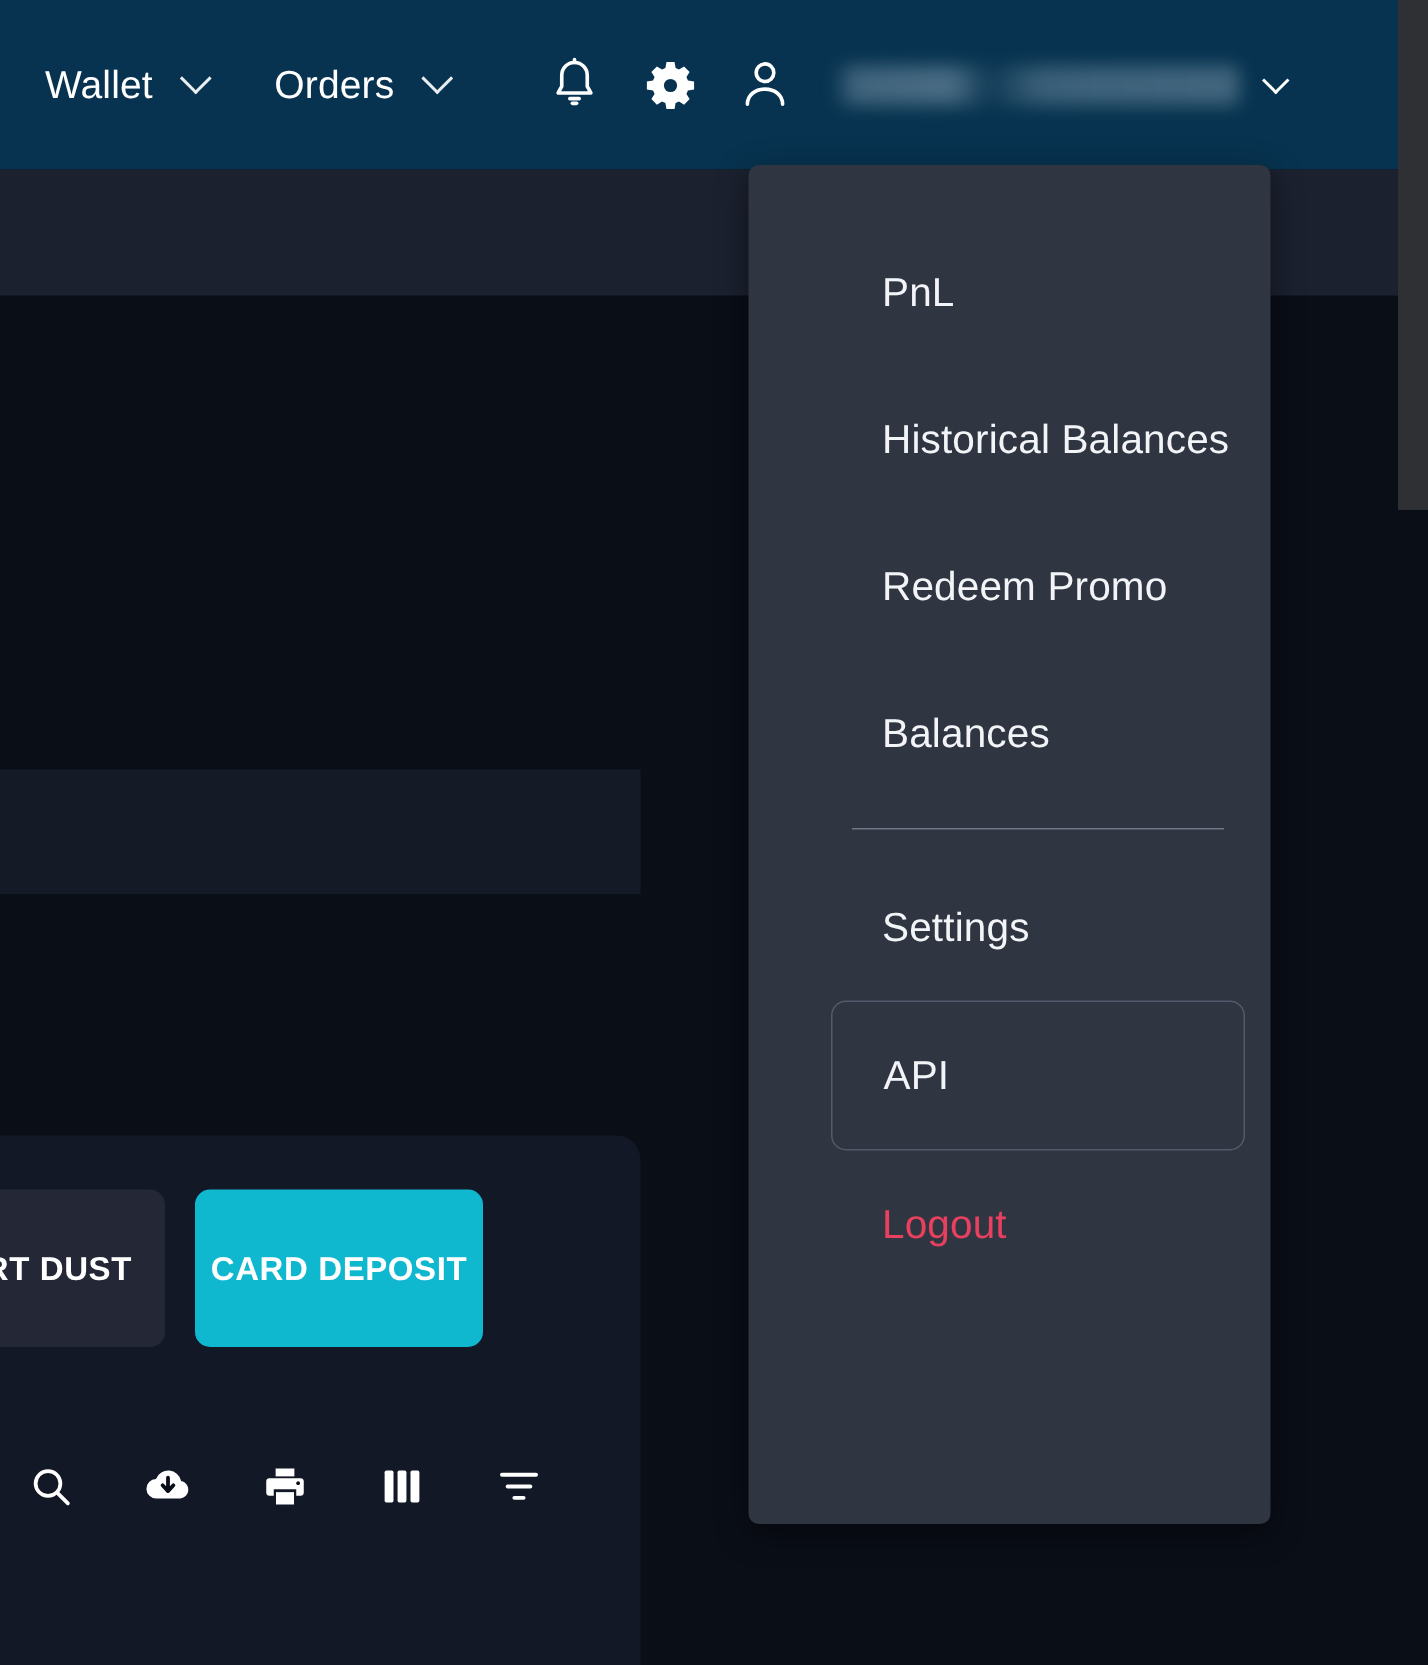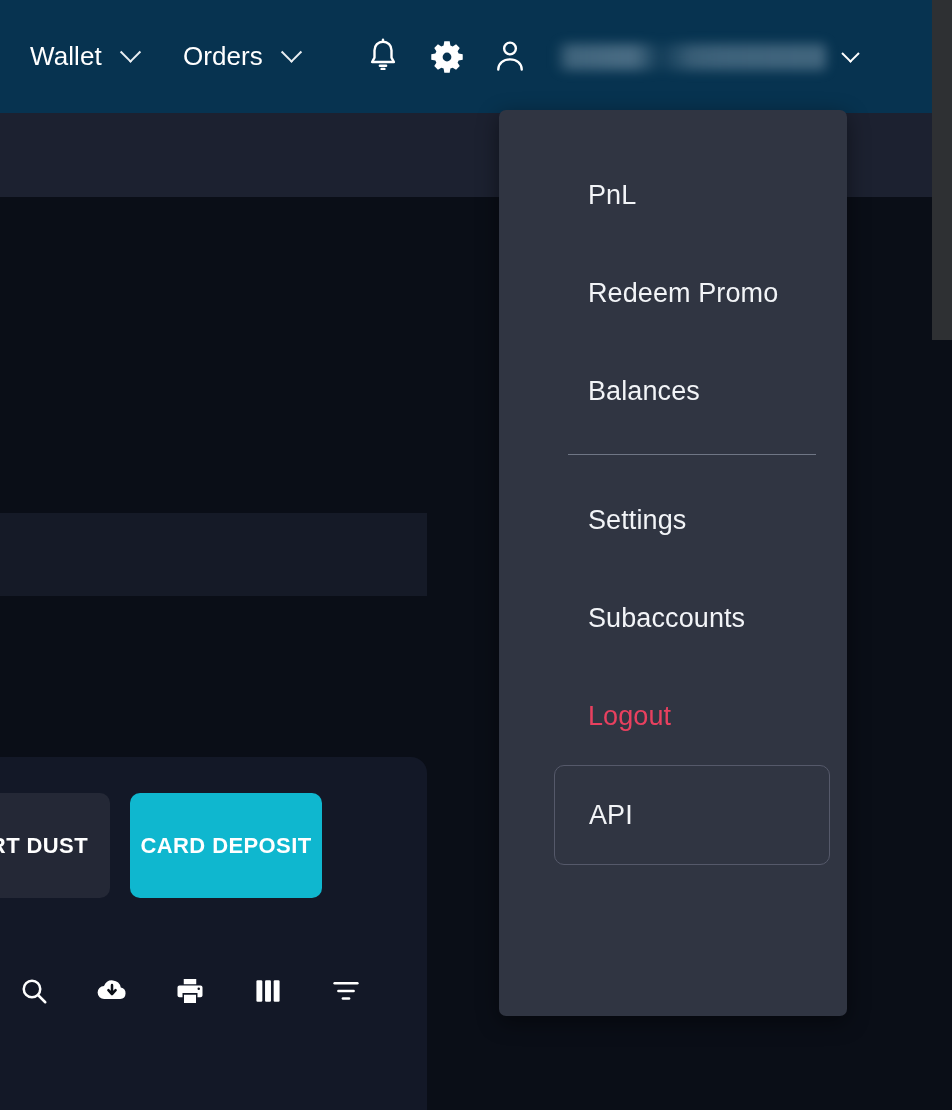--- a/index.html
+++ b/index.html
@@ -342,46 +342,46 @@
 
   </div>
 
   <div class="menu">
 
     <div class="menu-item">
       <span>PnL</span>
     </div>
 
 
+    <div class="menu-item">
+      <span>Historical Balances</span>
+    </div>
 
     <div class="menu-item">
       <span>Redeem Promo</span>
     </div>
 
     <div class="menu-item">
       <span>Balances</span>
     </div>
 
     <div class="menu-divider"></div>
 
     <div class="menu-item compact">
       <span>Settings</span>
     </div>
 
-    <div class="menu-item compact">
-      <span>Subaccounts</span>
+
+    <div class="menu-item boxed">
+      <span>API</span>
     </div>
 
     <div class="menu-item danger">
       <span>Logout</span>
     </div>
 
-    <div class="menu-item boxed">
-      <span>API</span>
-    </div>
-
   </div>
 
   <div class="scroll-track">
     <div class="scroll-thumb"></div>
   </div>
 
 </div>
 
 </body></html>

